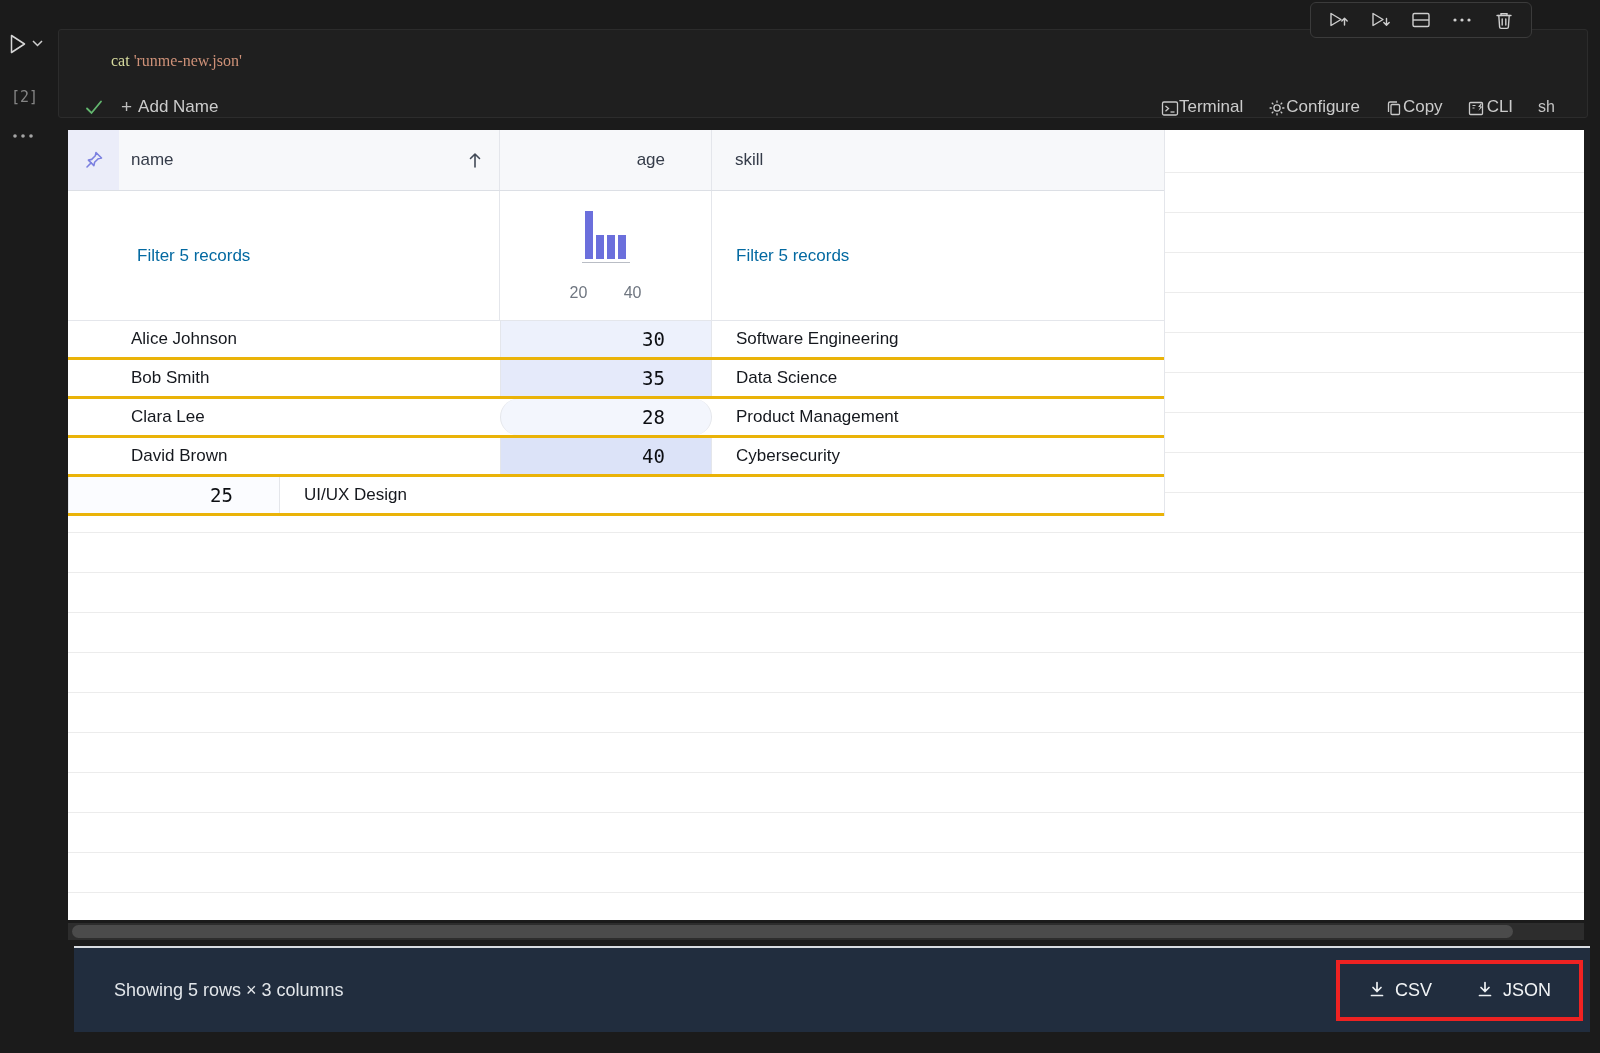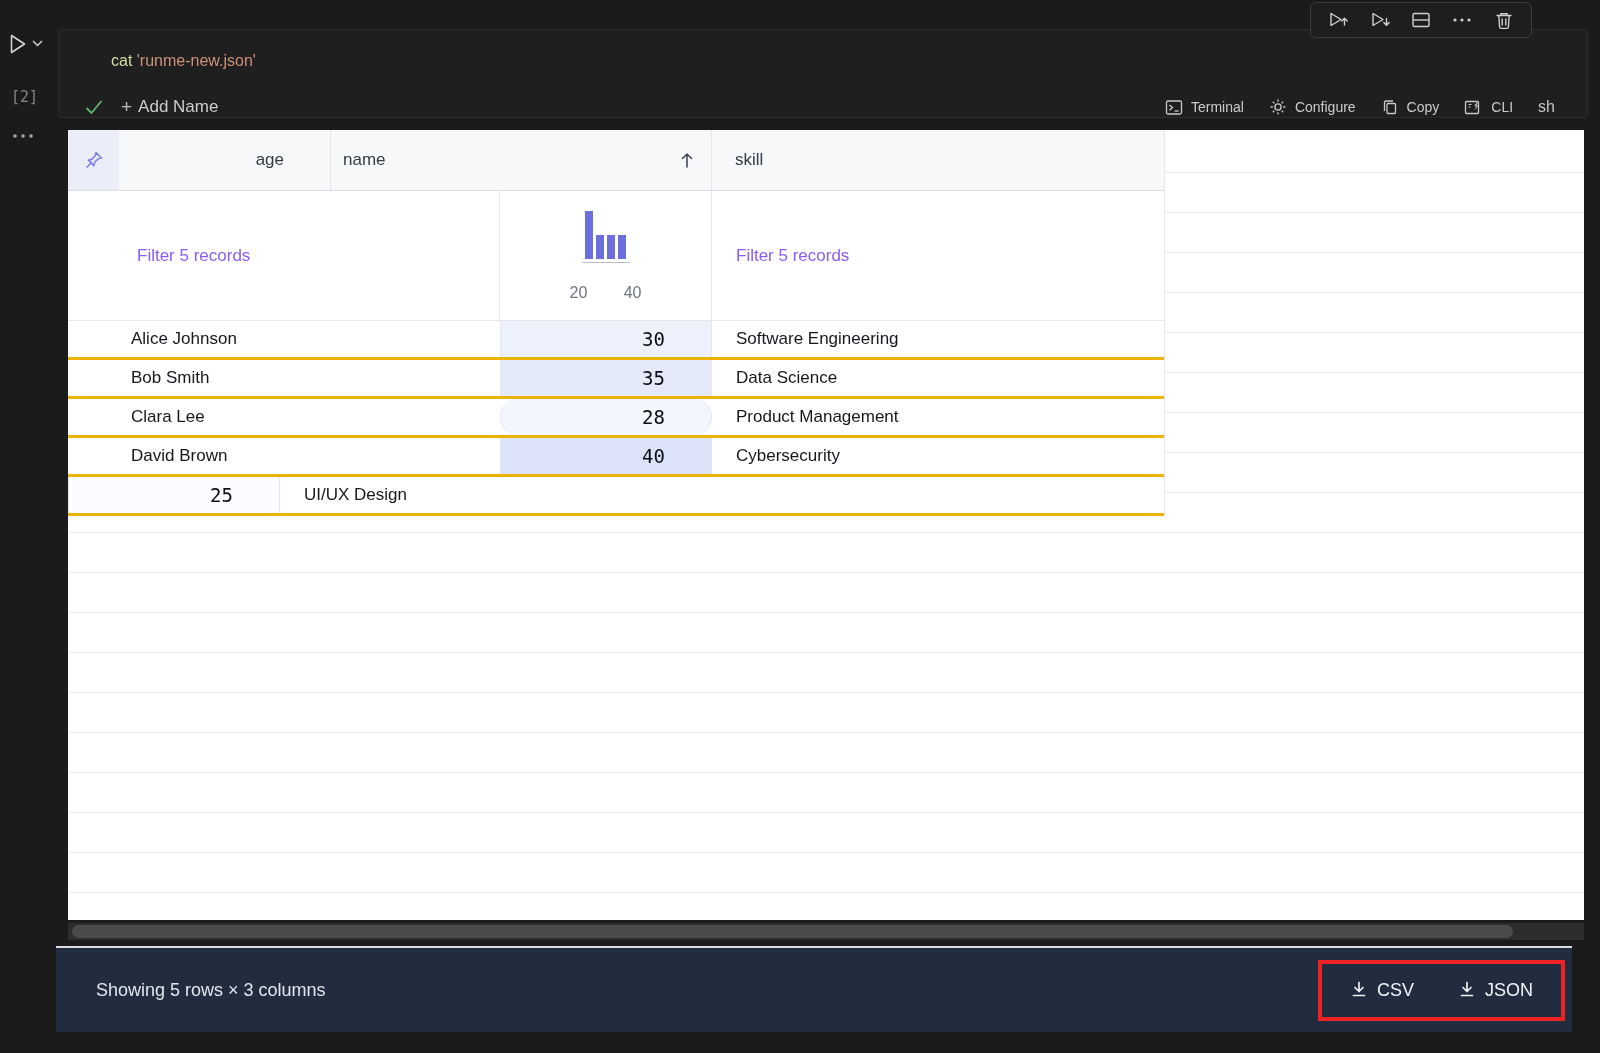--- a/index.html
+++ b/index.html
@@ -14,29 +14,29 @@
   
   .gutter-run{position:absolute;left:8px;top:33px;display:flex;align-items:flex-start;gap:4px;cursor:pointer;}
   .exec-count{position:absolute;left:11px;top:88px;font-family:"DejaVu Sans Mono",monospace;font-size:15px;color:#858585;}
   .gutter-dots{position:absolute;left:12px;top:133px;cursor:pointer;}
 
   
   .cell-card{
     position:absolute;left:58px;top:29px;width:1530px;height:89px;
     background:#1f1f1f;border:1px solid #2c2c2c;border-radius:3px;box-sizing:border-box;
   }
-  .code-line{position:absolute;left:52px;top:20px;font-family:Liberation Sans, sans-serif;font-size:16px;line-height:22px;white-space:pre;cursor:text;}
+  .code-line{position:absolute;left:52px;top:20px;font-family:Liberation Serif, serif;font-size:16px;line-height:22px;white-space:pre;cursor:text;}
   .tok-cmd{color:#d8dc9f;}
   .tok-str{color:#ce9178;}
   .cell-footer{position:absolute;left:26px;right:32px;top:64px;height:26px;display:flex;align-items:center;justify-content:space-between;}
   .cf-left{display:flex;align-items:center;gap:18px;}
   .add-name{display:flex;align-items:center;gap:6px;color:#cccccc;font-size:17px;cursor:pointer;}
   .plus-glyph{font-size:19px;color:#bdbdbd;line-height:18px;}
   .cf-right{display:flex;align-items:center;gap:25px;}
-  .cf-action{display:flex;align-items:center;gap:8px;color:#cbcbcb;font-size:14px;cursor:pointer;}
+  .cf-action{display:flex;align-items:flex-end;gap:0;color:#cbcbcb;font-size:17px;cursor:pointer;}
   .lang-label{color:#c4c4c4;font-size:16px;cursor:pointer;}
 
   
   .cell-toolbar{
     position:absolute;left:1310px;top:2px;width:222px;height:36px;z-index:5;
     background:#1e1e1e;border:1px solid #3b3b3b;border-radius:6px;box-sizing:border-box;
     display:flex;align-items:center;justify-content:space-evenly;
   }
   .tb-btn{display:flex;align-items:center;justify-content:center;width:28px;height:28px;cursor:pointer;border-radius:4px;}
 
@@ -55,39 +55,39 @@
   .th-name{width:381px;padding-left:12px;border-right:1px solid #e4e6eb;justify-content:space-between;cursor:pointer;}
   .th-age{width:212px;justify-content:flex-end;padding-right:46px;border-right:1px solid #e4e6eb;cursor:pointer;}
   .th-skill{flex:1;padding-left:23px;cursor:pointer;}
   .sort-arrow{margin-right:16px;}
 
   .filter-row{display:flex;height:130px;border-bottom:1px solid #e4e6eb;box-sizing:border-box;}
   .fc{box-sizing:border-box;display:flex;align-items:center;}
   .fc-name{width:432px;padding-left:69px;border-right:1px solid #e4e6eb;cursor:text;}
   .fc-age{width:212px;border-right:1px solid #e4e6eb;flex-direction:column;justify-content:center;cursor:pointer;}
   .fc-skill{flex:1;padding-left:24px;cursor:text;}
-  .filter-placeholder{color:#8b5cf6;font-size:17px;}
+  .filter-placeholder{color:#0369a1;font-size:17px;}
   .hist-bars{display:flex;align-items:flex-end;gap:3px;height:50px;}
   .hist-bar{width:8px;background:#6b6fdc;}
   .hist-axis{width:48px;border-top:1px solid #b9bdc5;margin-top:3px;}
   .hist-ticks{width:72px;display:flex;justify-content:space-between;margin-top:21px;font-size:16px;color:#6f7680;}
 
   .trow{display:flex;height:39px;border-bottom:3px solid #eab308;box-sizing:border-box;cursor:default;}
   .td{display:flex;align-items:center;font-size:17px;color:#15181e;box-sizing:border-box;}
   .td-name{width:432px;padding-left:63px;}
   .td-age{width:212px;justify-content:flex-end;padding-right:46px;border-left:1px solid #e4e6eb;border-right:1px solid #e4e6eb;font-family:"DejaVu Sans Mono",monospace;font-size:19px;color:#0c0e12;}
   .td-skill{flex:1;padding-left:24px;}
 
   
   .hscroll{position:absolute;left:68px;top:923px;width:1516px;height:17px;background:#2d2d2d;}
   .hscroll-thumb{position:absolute;left:4px;top:2px;width:1441px;height:13px;background:#4b4b4b;border-radius:7px;cursor:grab;}
 
   
   .footer-bar{
-    position:absolute;left:56px;top:946px;width:1516px;height:86px;box-sizing:border-box;
+    position:absolute;left:74px;top:946px;width:1516px;height:86px;box-sizing:border-box;
     background:#212d3e;border-top:2px solid #d9dde2;
     display:flex;align-items:center;justify-content:space-between;
   }
   .footer-summary{margin-left:40px;font-size:18px;color:#e2e6ea;}
   .export-box{
     margin-right:7px;width:247px;height:61px;box-sizing:border-box;
     border:4px solid #ee2222;
     display:flex;align-items:center;justify-content:center;gap:44px;
   }
   .export-btn{display:flex;align-items:flex-start;gap:9px;color:#f2f4f6;font-size:18px;cursor:pointer;}
@@ -216,30 +216,30 @@
   <div class="data-table">
     <div class="thead">
       <div class="th th-pin">
         <span>
           <svg width="22" height="22" viewBox="0 0 22 22" fill="none" stroke="#7b80e0" stroke-width="1.6" stroke-linejoin="round" stroke-linecap="round">
               <path d="M13 3.5l5.5 5.5-3.3.7-3.6 3.6-.7 3.3-5.5-5.5 3.3-.7 3.6-3.6z"></path>
               <path d="M8.2 13.8L4 18"></path>
             </svg>
         </span>
       </div>
-      <div class="th th-age">
-        <span>age</span>
-      </div>
       <div class="th th-name">
         <span>name</span>
         <span class="sort-arrow">
           <svg width="16" height="18" viewBox="0 0 16 18" fill="none" stroke="#424a57" stroke-width="1.6" stroke-linecap="round" stroke-linejoin="round">
               <path d="M8 16V3M3.5 7.5L8 3l4.5 4.5"></path>
             </svg>
         </span>
+      </div>
+      <div class="th th-age">
+        <span>age</span>
       </div>
       <div class="th th-skill">
         <span>skill</span>
       </div>
     </div>
 
     <div class="filter-row">
       <div class="fc fc-name">
         <span class="filter-placeholder">Filter 5 records</span>
       </div>

